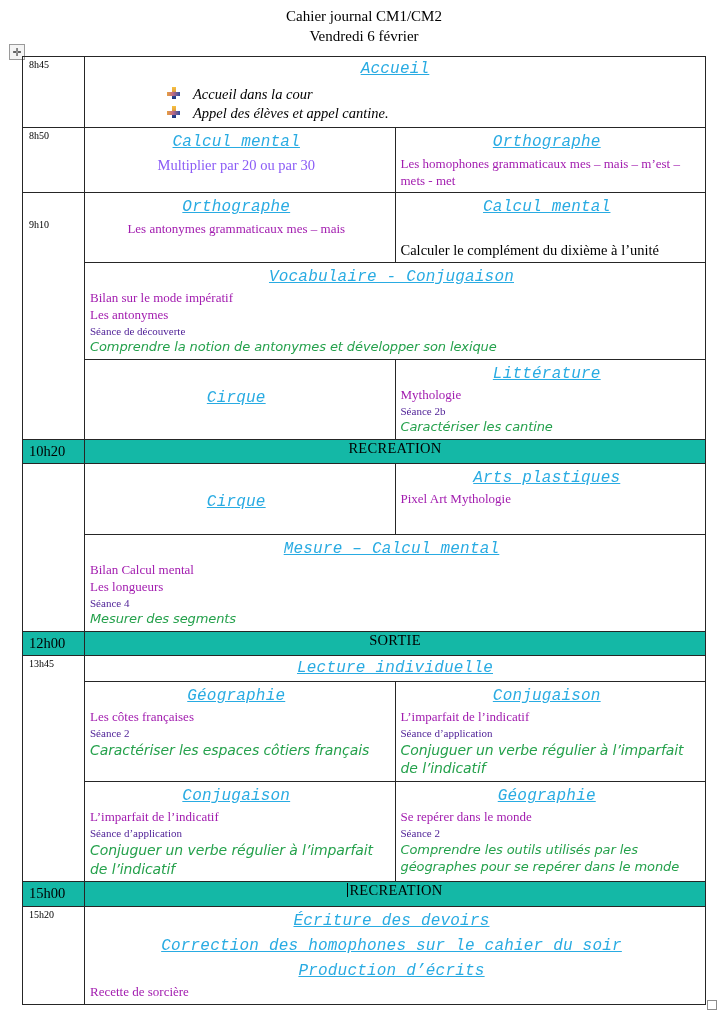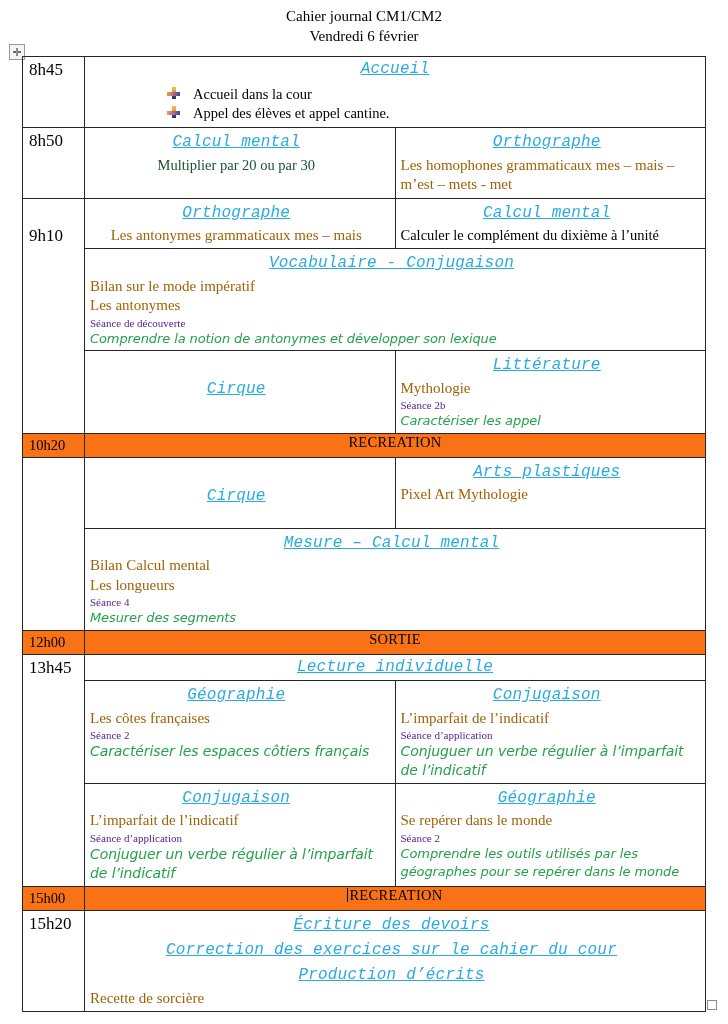--- a/index.html
+++ b/index.html
@@ -51,21 +51,21 @@
   }
   #journal td{
     border:1px solid #262626;
     vertical-align:top;
     padding:0;
   }
   .c-time{ width:61px; }
   .c-half{ width:auto; }
 
   .timecell{
-    font-size:17px;
+    font-size:10px;
     padding:2px 0 2px 6px;
     line-height:1.25;
     white-space:nowrap;
   }
 
   .cell{ padding:2px 12px 3px 5px; }
 
   
   .subject{
     text-align:center;
@@ -76,49 +76,49 @@
     text-decoration:underline;
     line-height:1.45;
     padding:1px 0 1px 0;
     letter-spacing:.2px;
   }
 
   
   .plain{
     font-size:14.5px;
     line-height:1.28;
-    color:#14532d;
+    color:#8b5cf6;
   }
   .plain.center{ text-align:center; }
-  .plain.black{ color:#000; }
+  .plain.black{ color:#000;margin-top:20px; }
 
   .notion{
-    color:#a16207;
-    font-size:15px;
+    color:#a21caf;
+    font-size:13px;
     line-height:1.3;
   }
   .seance{
     color:#4c1d95;
     font-size:11px;
     line-height:1.3;
   }
   .objectif{
     color:#25a14c;
     font-family:"DejaVu Sans", sans-serif;
     font-weight:normal;
     font-style:italic;
     font-size:13px;
     line-height:1.35;
     letter-spacing:-.1px;
   }
   .objectif.light{ font-weight:normal; font-size:14px; }
 
   
   .banner{
-    background:#f97316;
+    background:#14b8a6;
     text-align:center;
     font-size:14.5px;
     padding:2px 0 3px 0;
     letter-spacing:.3px;
   }
   .timecell.banner{ text-align:left; padding-left:6px; letter-spacing:0; }
 
   .caret{
     display:inline-block;
     width:1px;height:14px;
@@ -127,20 +127,21 @@
     margin-right:1px;
   }
 
   
   .bullets{ padding:3px 0 4px 0; }
   .bullets .bl{
     display:flex; align-items:flex-start;
     padding-left:82px;
     line-height:1.32;
     font-size:14.5px;
+    font-style:italic;
   }
   .bl-icon{
     width:14px;height:14px;
     margin:2px 12px 0 0;
     flex:0 0 auto;
     position:relative;
   }
   .bl-icon::before,.bl-icon::after{
     content:"";position:absolute;
   }
@@ -236,21 +237,21 @@
     <td class="c-half minh70">
       <div class="cell" style="padding-top:26px">
         <div class="subject">Cirque</div>
       </div>
     </td>
     <td class="c-half">
       <div class="cell">
         <div class="subject">Littérature</div>
         <div class="notion">Mythologie</div>
         <div class="seance">Séance 2b</div>
-        <div class="objectif">Caractériser les appel</div>
+        <div class="objectif">Caractériser les cantine</div>
       </div>
     </td>
   </tr>
 
   <tr>
     <td class="c-time">
       <div class="timecell banner">10h20</div>
     </td>
     <td colspan="2" class="banner">RECREATION</td>
   </tr>
@@ -345,21 +346,21 @@
     <td colspan="2" class="banner"><span class="caret"></span><span>RECREATION</span></td>
   </tr>
 
   <tr>
     <td class="c-time">
       <div class="timecell">15h20</div>
     </td>
     <td colspan="2">
       <div class="cell">
         <div class="subject">Écriture des devoirs</div>
-        <div class="subject">Correction des exercices sur le cahier du cour</div>
+        <div class="subject">Correction des homophones sur le cahier du soir</div>
         <div class="subject">Production d’écrits</div>
         <div class="notion">Recette de sorcière</div>
 
       </div>
     </td>
   </tr>
 
 </tbody>
   </table>
 

